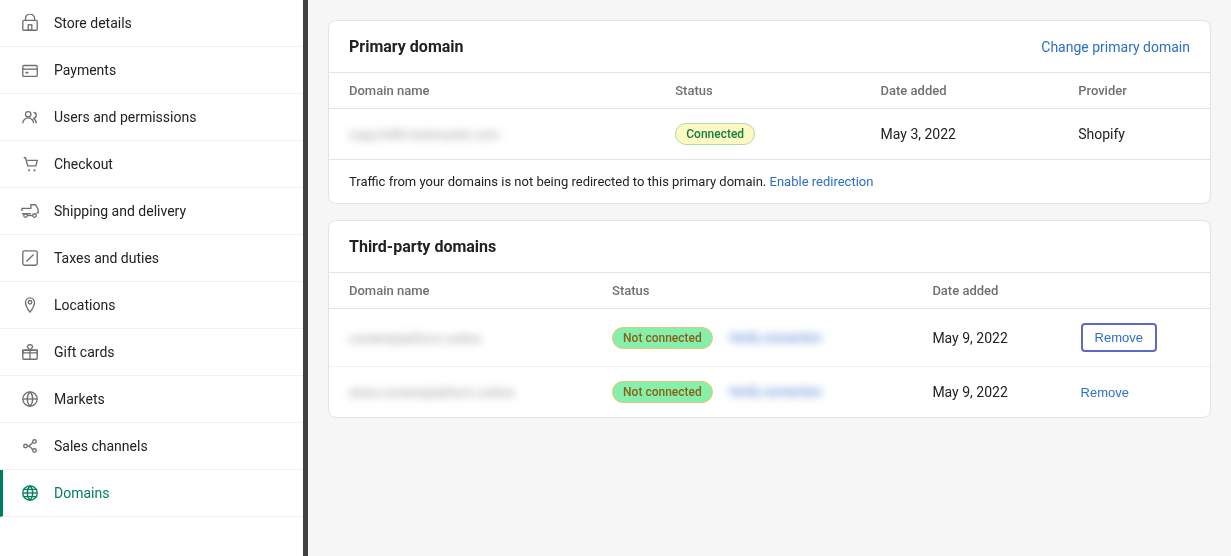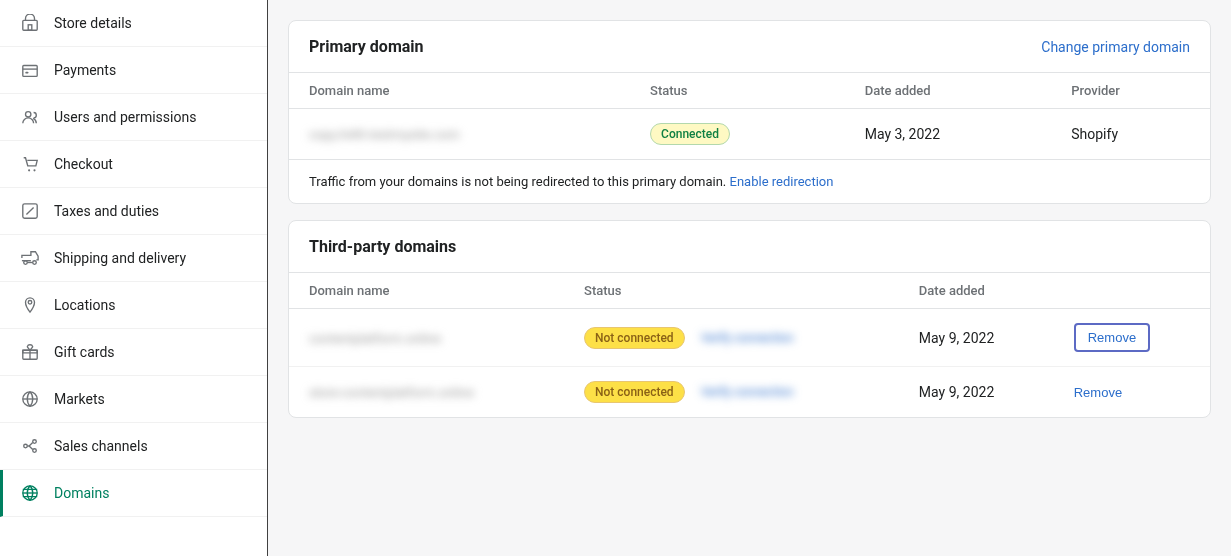--- a/index.html
+++ b/index.html
@@ -7,23 +7,23 @@
       font-family: -apple-system, BlinkMacSystemFont, 'Segoe UI', Roboto, sans-serif;
       font-size: 14px;
       background: #f6f6f7;
       display: flex;
       height: 556px;
       overflow: hidden;
     }
 
     
     .sidebar {
-      width: 268px;
+      width: 308px;
       background: #fff;
-      border-right: 1px solid #404040;
+      border-right: 5px solid #404040;
       flex-shrink: 0;
       overflow-y: auto;
     }
     .sidebar-item {
       display: flex;
       align-items: center;
       padding: 13px 20px;
       border-bottom: 1px solid #f1f1f1;
       cursor: pointer;
       color: #202223;
@@ -113,21 +113,21 @@
       border-radius: 20px;
       font-size: 12px;
       font-weight: 500;
     }
     .badge-connected {
       background: #fef9c3;
       color: #108043;
       border: 1px solid #b3d8ac;
     }
     .badge-not-connected {
-      background: #fde047;
+      background: #86efac;
       color: #8a6116;
       border: 1px solid #e8c670;
     }
 
     
     .blurred {
       filter: blur(4px);
       user-select: none;
       color: #999;
       font-size: 13px;
@@ -226,38 +226,38 @@
         <circle cx="9" cy="17" r="1.2" fill="#6d7175" stroke="none"></circle>
         <circle cx="15" cy="17" r="1.2" fill="#6d7175" stroke="none"></circle>
       </svg>
     </span>
     <span class="label">Checkout</span>
   </div>
 
   <div class="sidebar-item">
     <span class="icon">
       <svg width="18" height="18" viewBox="0 0 20 20" fill="none" stroke="#6d7175" stroke-width="1.5">
-        <rect x="2" y="2" width="16" height="16" rx="2"></rect>
-        <path d="M14 6L6 14M7 7h.01M13 13h.01"></path>
-      </svg>
-    </span>
-    <span class="label">Taxes and duties</span>
-  </div>
-
-  <div class="sidebar-item">
-    <span class="icon">
-      <svg width="18" height="18" viewBox="0 0 20 20" fill="none" stroke="#6d7175" stroke-width="1.5">
         <path d="M1 10V7h10V3h5l3 5v4h-2"></path>
         <path d="M1 13h10"></path>
         <circle cx="5" cy="15" r="2"></circle>
         <circle cx="15" cy="15" r="2"></circle>
         <path d="M7 15h6"></path>
       </svg>
     </span>
     <span class="label">Shipping and delivery</span>
+  </div>
+
+  <div class="sidebar-item">
+    <span class="icon">
+      <svg width="18" height="18" viewBox="0 0 20 20" fill="none" stroke="#6d7175" stroke-width="1.5">
+        <rect x="2" y="2" width="16" height="16" rx="2"></rect>
+        <path d="M14 6L6 14M7 7h.01M13 13h.01"></path>
+      </svg>
+    </span>
+    <span class="label">Taxes and duties</span>
   </div>
 
   <div class="sidebar-item">
     <span class="icon">
       <svg width="18" height="18" viewBox="0 0 20 20" fill="none" stroke="#6d7175" stroke-width="1.5">
         <path d="M10 2C7.24 2 5 4.24 5 7c0 4.5 5 11 5 11s5-6.5 5-11c0-2.76-2.24-5-5-5z"></path>
         <circle cx="10" cy="7" r="2"></circle>
       </svg>
     </span>
     <span class="label">Locations</span>

